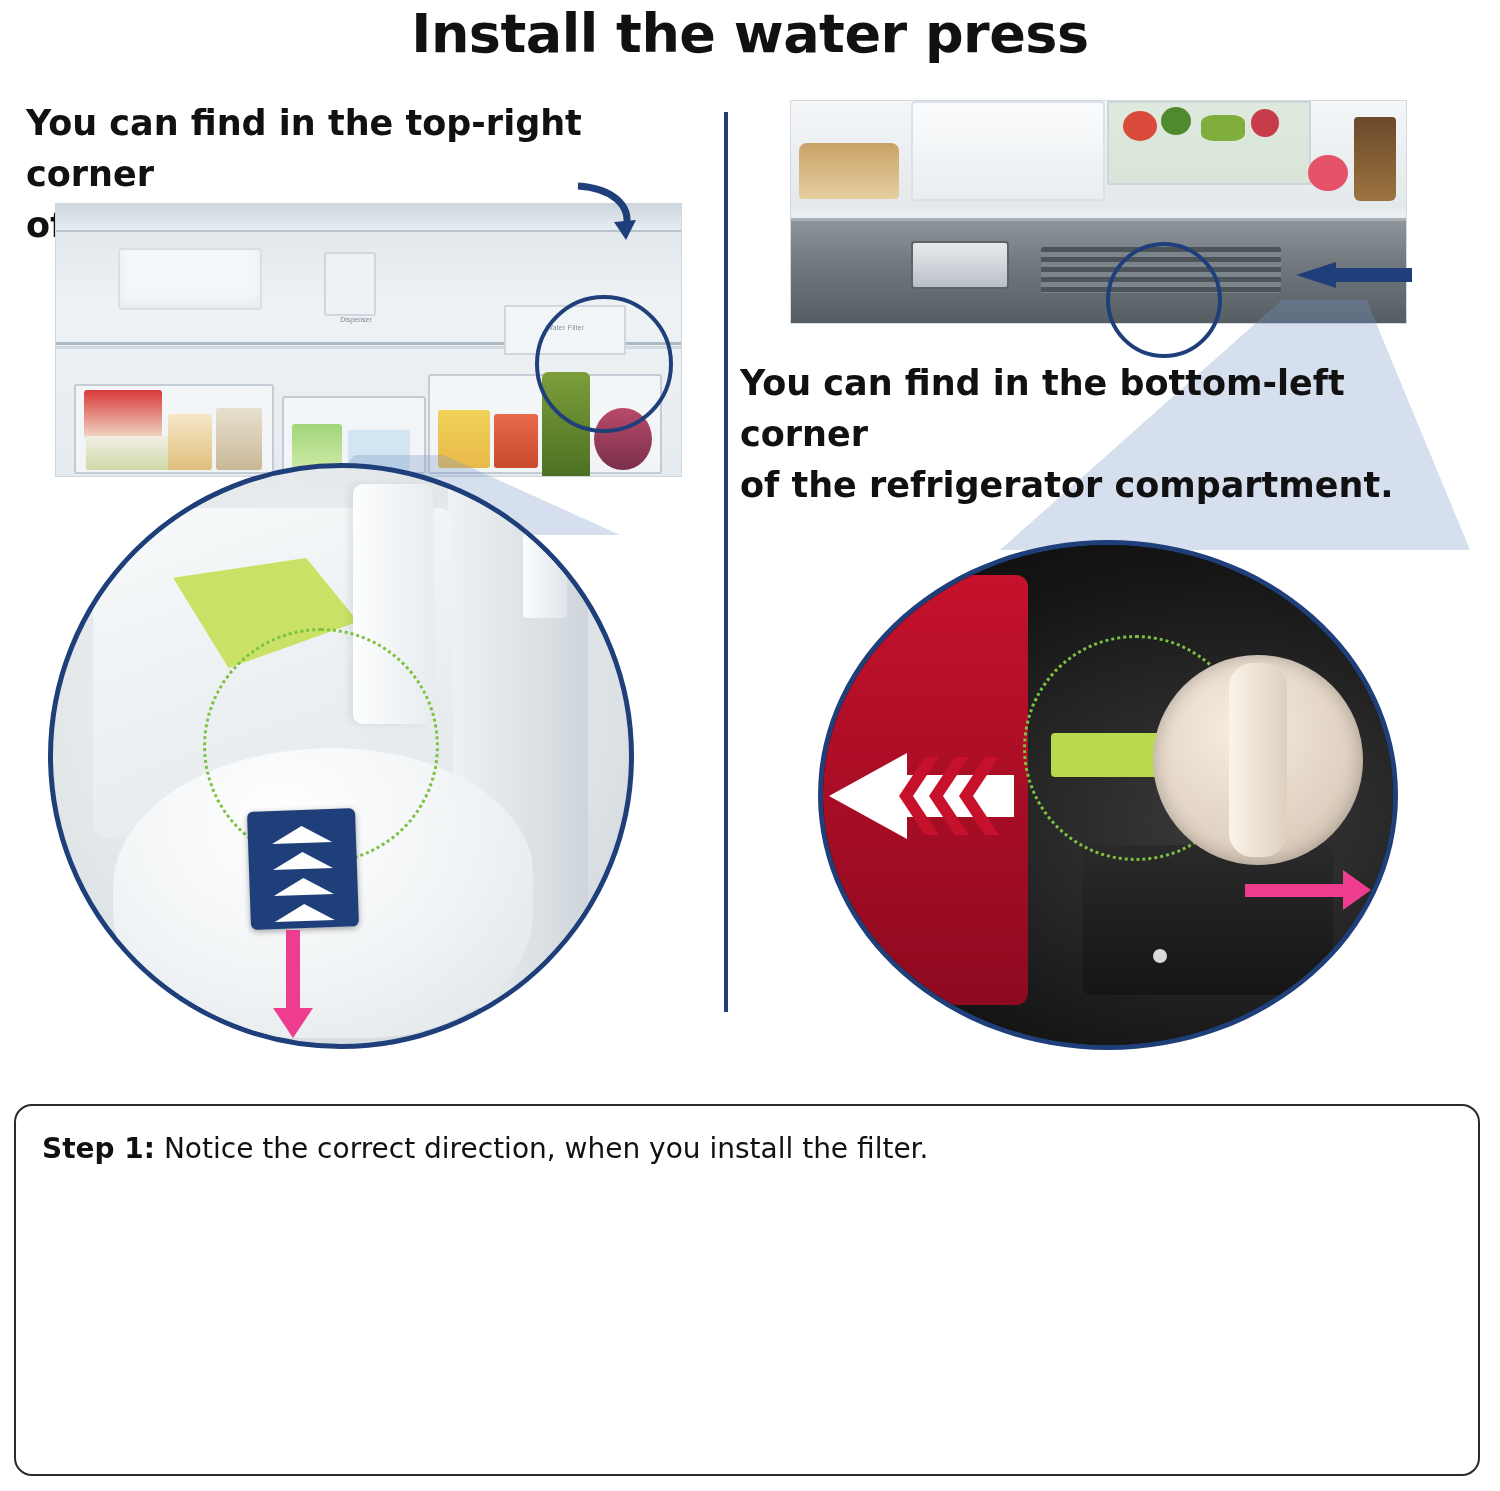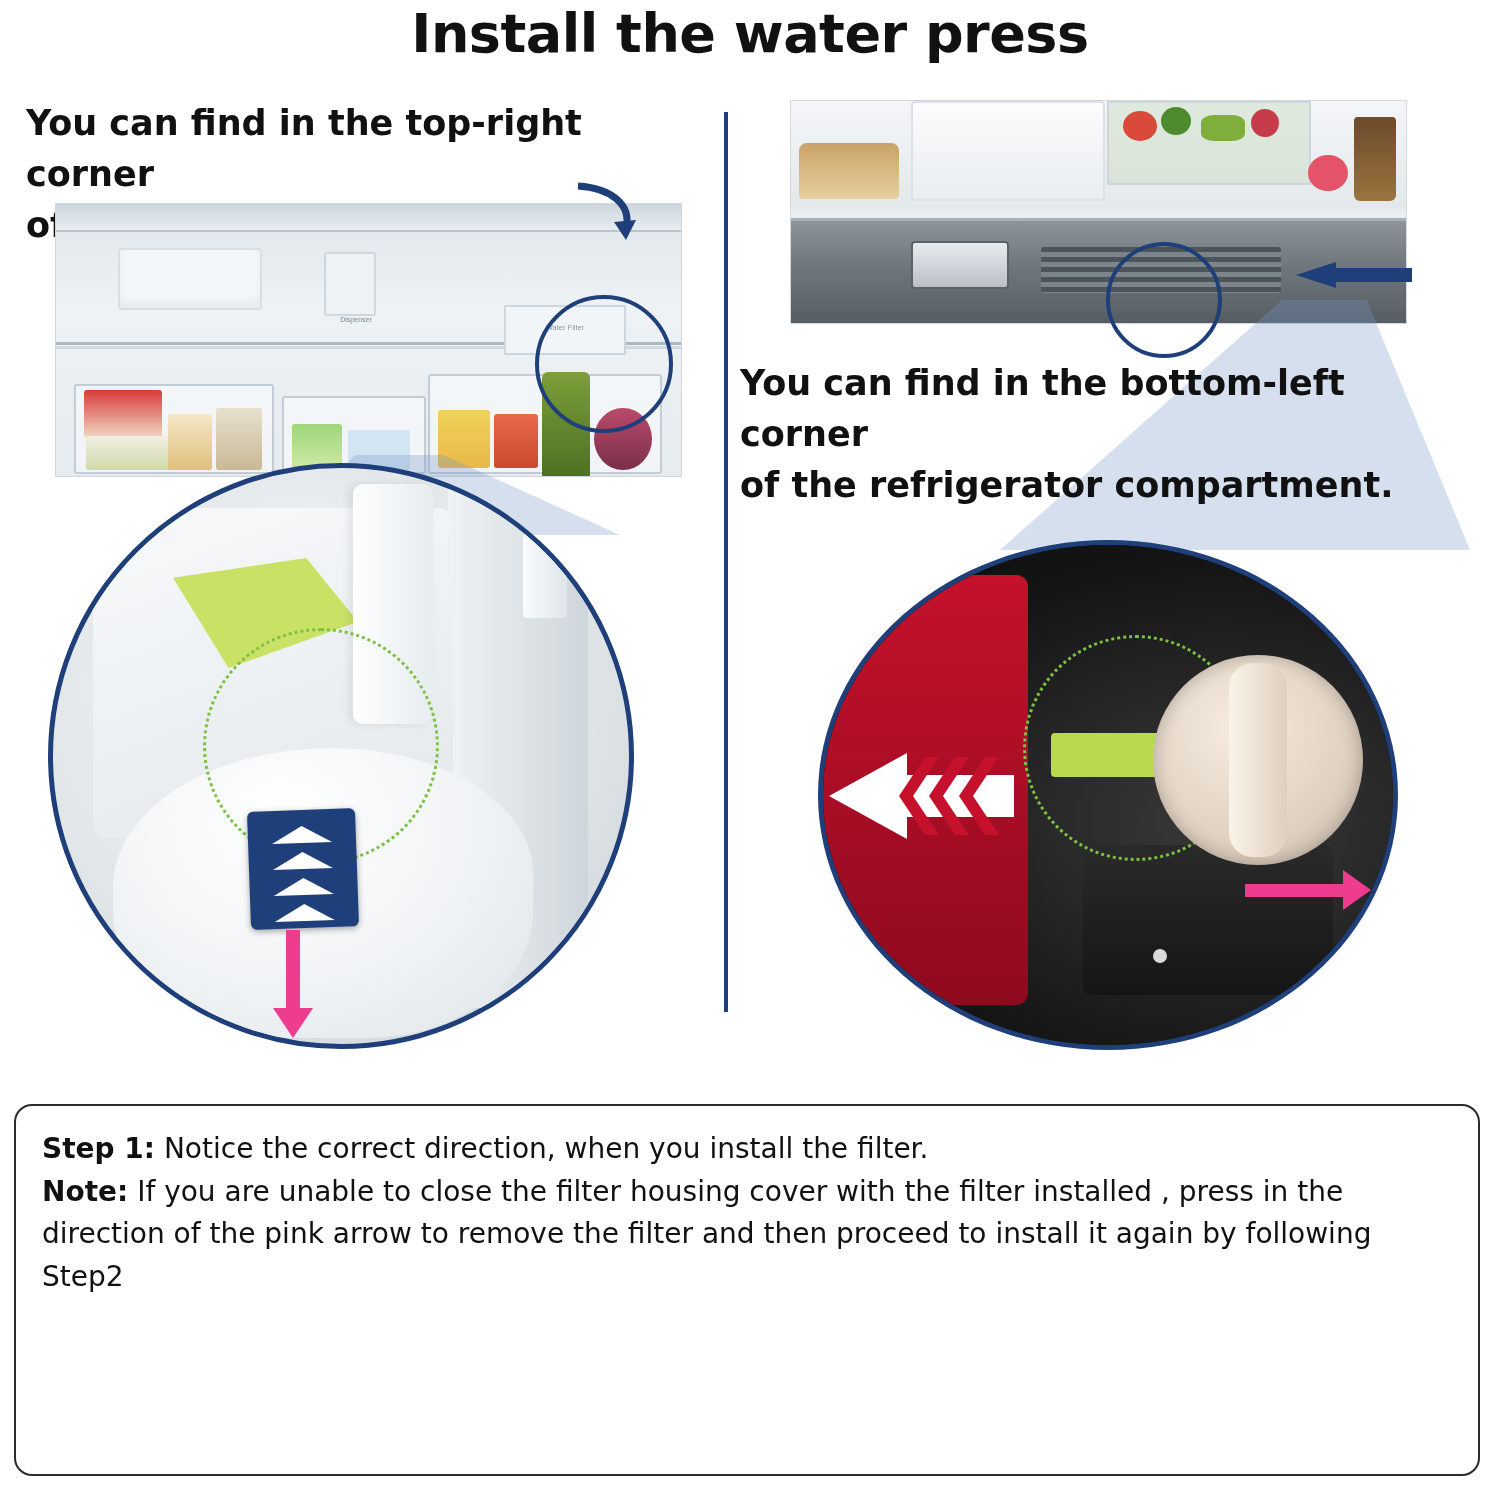--- a/index.html
+++ b/index.html
@@ -481,16 +481,13 @@
   </div>
   <div class="mr-hole"></div>
 </div>
 
 <div class="pink-arrow-right"></div>
 
 <div class="steps-box">
   <div class="step-line">
     <b>Step 1:</b><span class="body"> Notice the correct direction, when you install the filter.</span>
   </div>
-  <div class="step-line">
-    <b>Note:</b><span class="body"> If you are unable to close the filter housing cover with the filter installed , press in the direction of the pink arrow to remove the filter and then proceed to install it again by following Step2</span>
-  </div>
 </div>
 
 </body></html>

